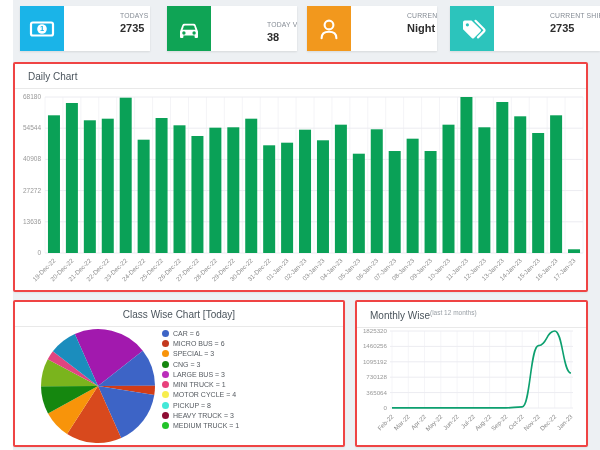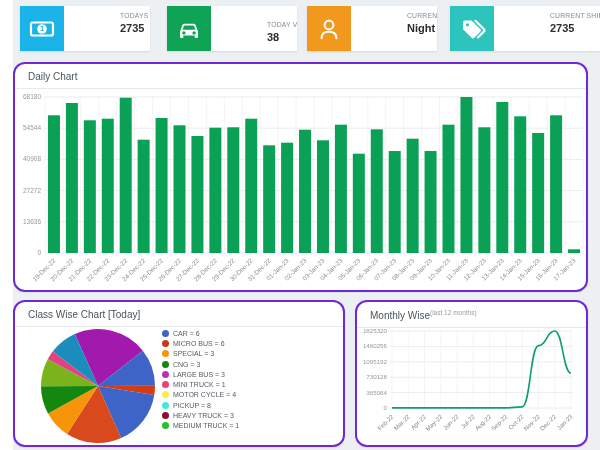--- a/index.html
+++ b/index.html
@@ -15,21 +15,21 @@
     position:absolute;top:6px;height:45px;background:#fff;display:flex;
     box-shadow:0 1px 2px rgba(0,0,0,.10);overflow:hidden;
   }
   .card-icon{width:44px;height:45px;flex:0 0 44px;display:flex;align-items:center;justify-content:center;}
   .card-icon svg{width:32px;height:32px;display:block;}
   .card-text{padding:6px 6px 0 8px;min-width:0;margin-left:48px;}
   .card-label{font-size:6.8px;letter-spacing:.2px;color:#848b94;white-space:nowrap;}
   .card-value{font-size:11px;font-weight:bold;color:#2d2d2d;margin-top:3px;white-space:nowrap;}
   
   .panel{
-    position:absolute;background:#fff;border:2px solid #6d28d9;border-radius:12px;
+    position:absolute;background:#fff;border:2px solid #ef4444;border-radius:2px;
     box-shadow:0 1px 2px rgba(0,0,0,.06);box-sizing:border-box;
   }
   .panel-title{
     font-size:10px;color:#4a545c;padding:7px 13px 6px 13px;
     border-bottom:1px solid #e9e9e9;
   }
   .panel-title sup{font-size:6.5px;color:#9aa0a6;font-weight:normal;}
   .chart-svg{position:absolute;display:block;}
   
   .pie-legend{position:absolute;left:147px;top:26px;margin:0;padding:0;list-style:none;}
@@ -200,21 +200,21 @@
       <text x="505.2333333333333" y="169" text-anchor="end" font-size="6.3" fill="#8a8a8a" font-family="Liberation Sans, sans-serif" transform="rotate(-45 505.2333333333333 169)">14-Jan-23</text>
       <rect x="515.1666666666667" y="40.99119976532708" width="12" height="120.00880023467292" fill="#0aa157"></rect>
       <text x="523.1666666666667" y="169" text-anchor="end" font-size="6.3" fill="#8a8a8a" font-family="Liberation Sans, sans-serif" transform="rotate(-45 523.1666666666667 169)">15-Jan-23</text>
       <rect x="533.1" y="23.304488119683185" width="12" height="137.69551188031681" fill="#0aa157"></rect>
       <text x="541.1" y="169" text-anchor="end" font-size="6.3" fill="#8a8a8a" font-family="Liberation Sans, sans-serif" transform="rotate(-45 541.1 169)">16-Jan-23</text>
       <rect x="551.0333333333334" y="157.29334115576415" width="12" height="3.706658844235846" fill="#0aa157"></rect>
       <text x="559.0333333333334" y="169" text-anchor="end" font-size="6.3" fill="#8a8a8a" font-family="Liberation Sans, sans-serif" transform="rotate(-45 559.0333333333334 169)">17-Jan-23</text>
     </svg>
 </div>
 
-<div class="panel" style="left:13px;top:300px;width:332px;height:147px;">
+<div class="panel" style="left:13px;top:300px;width:332px;height:147px;text-align:center;">
   <div class="panel-title">Class Wise Chart [Today]</div>
   <svg id="pie-svg" class="chart-svg" style="left:15px;top:24px;" width="140" height="124">
       <path d="M 68 60 L 44.82 7.93 A 57 57 0 0 1 112.79 24.74 Z" fill="#a219ae"></path>
       <path d="M 68 60 L 112.79 24.74 A 57 57 0 0 1 125.00 59.69 Z" fill="#3d64c6"></path>
       <path d="M 68 60 L 125.00 59.69 A 57 57 0 0 1 124.27 69.07 Z" fill="#d23c17"></path>
       <path d="M 68 60 L 124.27 69.07 A 57 57 0 0 1 91.18 112.07 Z" fill="#3d64c6"></path>
       <path d="M 68 60 L 91.18 112.07 A 57 57 0 0 1 37.09 107.89 Z" fill="#d8491d"></path>
       <path d="M 68 60 L 37.09 107.89 A 57 57 0 0 1 18.02 87.40 Z" fill="#f8940a"></path>
       <path d="M 68 60 L 18.02 87.40 A 57 57 0 0 1 11.00 60.31 Z" fill="#15870f"></path>
       <path d="M 68 60 L 11.00 60.31 A 57 57 0 0 1 17.72 33.15 Z" fill="#7ab41d"></path>

